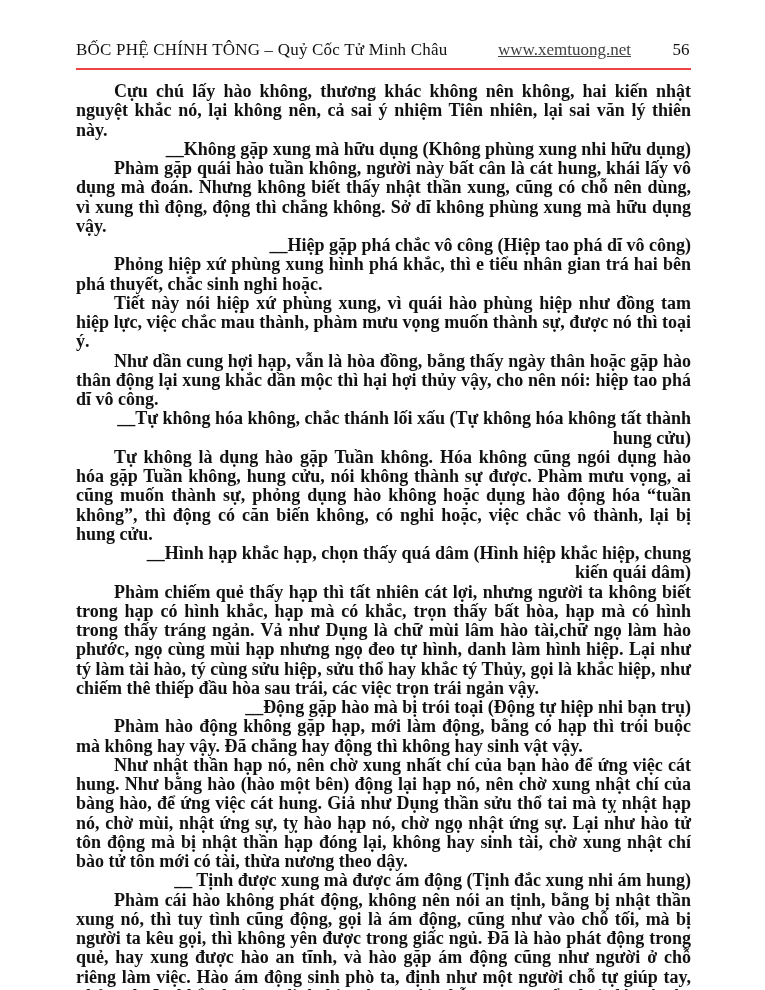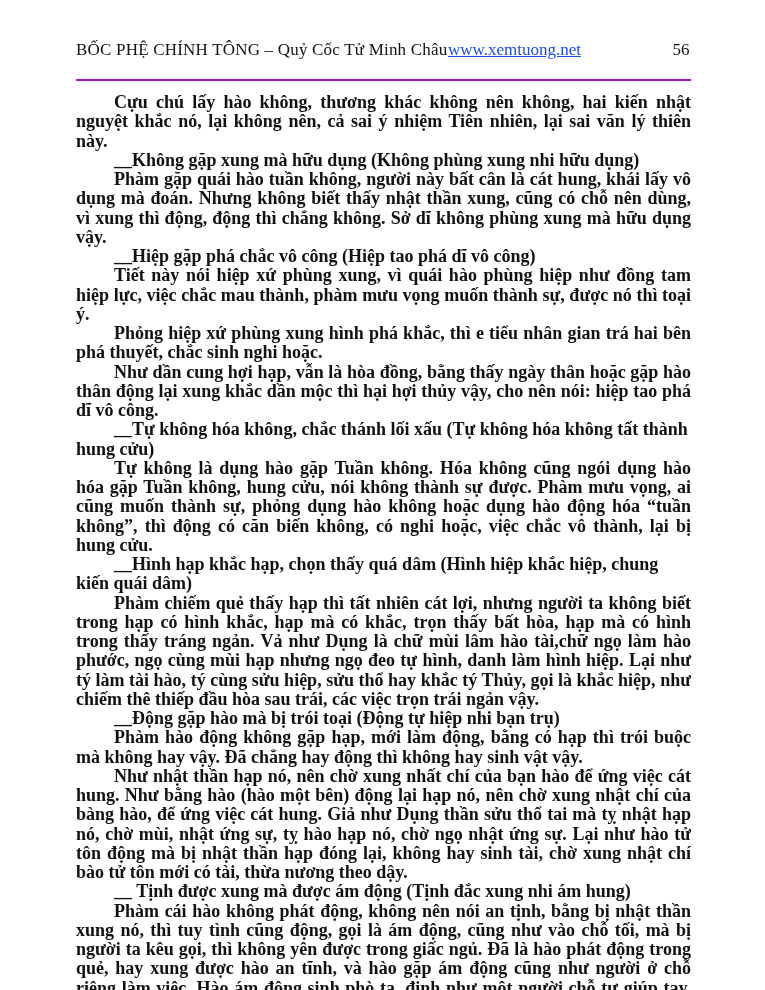--- a/index.html
+++ b/index.html
@@ -15,70 +15,70 @@
     width: 765px;
     height: 990px;
     padding: 40px 74px 0 76px;
     background: #ffffff;
   }
   .header {
     display: flex;
     align-items: baseline;
     justify-content: space-between;
     font-size: 17px;
-    padding-bottom: 19px;
-    border-bottom: 2px solid #a21caf;
+    padding-bottom: 8px;
+    border-bottom: 2px solid #ef4444;
   }
   .header .title {
     white-space: nowrap;
     letter-spacing: 0.2px;
   }
   .header .site {
     text-decoration: underline;
-    color: #1d4ed8;
+    color: #404040;
     margin-left: auto;
-    margin-right: 90px;
+    margin-right: 40px;
   }
   .header .pageno {
     min-width: 20px;
     text-align: center;
   }
   .content {
     padding-top: 12px;
     font-size: 18px;
     line-height: 19.25px;
     text-align: justify;
     font-weight: bold;
   }
   .content p {
     text-indent: 38px;
     margin: 0;
   }
   .content p.heading {
-    text-align: left;
+    text-align: right;
   }
 </style>
 </head>
 <body>
 
 <div class="page">
 
   <div class="header">
     <span class="title">BỐC PHỆ CHÍNH TÔNG – Quỷ Cốc Tử Minh Châu</span>
     <span class="site">www.xemtuong.net</span>
     <span class="pageno">56</span>
   </div>
 
   <div class="content">
     <p>Cựu chú lấy hào không, thương khác không nên không, hai kiến nhật nguyệt khắc nó, lại không nên, cả sai ý nhiệm Tiên nhiên, lại sai văn lý thiên này.</p>
     <p class="heading">__Không gặp xung mà hữu dụng (Không phùng xung nhi hữu dụng)</p>
     <p>Phàm gặp quái hào tuần không, người này bất cân là cát hung, khái lấy vô dụng mà đoán. Nhưng không biết thấy nhật thần xung, cũng có chỗ nên dùng, vì xung thì động, động thì chẳng không. Sở dĩ không phùng xung mà hữu dụng vậy.</p>
     <p class="heading">__Hiệp gặp phá chắc vô công (Hiệp tao phá dĩ vô công)</p>
+    <p>Phỏng hiệp xứ phùng xung hình phá khắc, thì e tiểu nhân gian trá hai bên phá thuyết, chắc sinh nghi hoặc.</p>
     <p>Tiết này nói hiệp xứ phùng xung, vì quái hào phùng hiệp như đồng tam hiệp lực, việc chắc mau thành, phàm mưu vọng muốn thành sự, được nó thì toại ý.</p>
-    <p>Phỏng hiệp xứ phùng xung hình phá khắc, thì e tiểu nhân gian trá hai bên phá thuyết, chắc sinh nghi hoặc.</p>
     <p>Như dần cung hợi hạp, vẫn là hòa đồng, bằng thấy ngày thân hoặc gặp hào thân động lại xung khắc dần mộc thì hại hợi thủy vậy, cho nên nói: hiệp tao phá dĩ vô công.</p>
     <p class="heading">__Tự không hóa không, chắc thánh lối xấu (Tự không hóa không tất thành hung cửu)</p>
     <p>Tự không là dụng hào gặp Tuần không. Hóa không cũng ngói dụng hào hóa gặp Tuần không, hung cửu, nói không thành sự được. Phàm mưu vọng, ai cũng muốn thành sự, phỏng dụng hào không hoặc dụng hào động hóa “tuần không”, thì động có căn biến không, có nghi hoặc, việc chắc vô thành, lại bị hung cửu.</p>
     <p class="heading">__Hình hạp khắc hạp, chọn thấy quá dâm (Hình hiệp khắc hiệp, chung kiến quái dâm)</p>
     <p>Phàm chiếm quẻ thấy hạp thì tất nhiên cát lợi, nhưng người ta không biết trong hạp có hình khắc, hạp mà có khắc, trọn thấy bất hòa, hạp mà có hình trong thấy tráng ngản. Vả như Dụng là chữ mùi lâm hào tài,chữ ngọ làm hào phước, ngọ cùng mùi hạp nhưng ngọ đeo tự hình, danh làm hình hiệp. Lại như tý làm tài hào, tý cùng sửu hiệp, sửu thổ hay khắc tý Thủy, gọi là khắc hiệp, như chiếm thê thiếp đầu hòa sau trái, các việc trọn trái ngản vậy.</p>
     <p class="heading">__Động gặp hào mà bị trói toại (Động tự hiệp nhi bạn trụ)</p>
     <p>Phàm hào động không gặp hạp, mới làm động, bằng có hạp thì trói buộc mà không hay vậy. Đã chẳng hay động thì không hay sinh vật vậy.</p>
     <p>Như nhật thần hạp nó, nên chờ xung nhất chí của bạn hào để ứng việc cát hung. Như bằng hào (hào một bên) động lại hạp nó, nên chờ xung nhật chí của bàng hào, để ứng việc cát hung. Giả như Dụng thần sửu thổ tai mà tỵ nhật hạp nó, chờ mùi, nhật ứng sự, tỵ hào hạp nó, chờ ngọ nhật ứng sự. Lại như hào tử tôn động mà bị nhật thần hạp đóng lại, không hay sinh tài, chờ xung nhật chí bào tử tôn mới có tài, thừa nương theo dậy.</p>
     <p class="heading">__ Tịnh được xung mà được ám động (Tịnh đắc xung nhi ám hung)</p>
     <p>Phàm cái hào không phát động, không nên nói an tịnh, bằng bị nhật thần xung nó, thì tuy tình cũng động, gọi là ám động, cũng như vào chỗ tối, mà bị người ta kêu gọi, thì không yên được trong giấc ngủ. Đã là hào phát động trong quẻ, hay xung được hào an tĩnh, và hào gặp ám động cũng như người ở chỗ riêng làm việc. Hào ám động sinh phò ta, định như một người chỗ tự giúp tay, phỏng hoặc khắc hại ta, định bị một người chỗ tư mưu tổn hại, lý nó sâu nghiệm, ứng sự tại nơi ngày hạp.</p>

